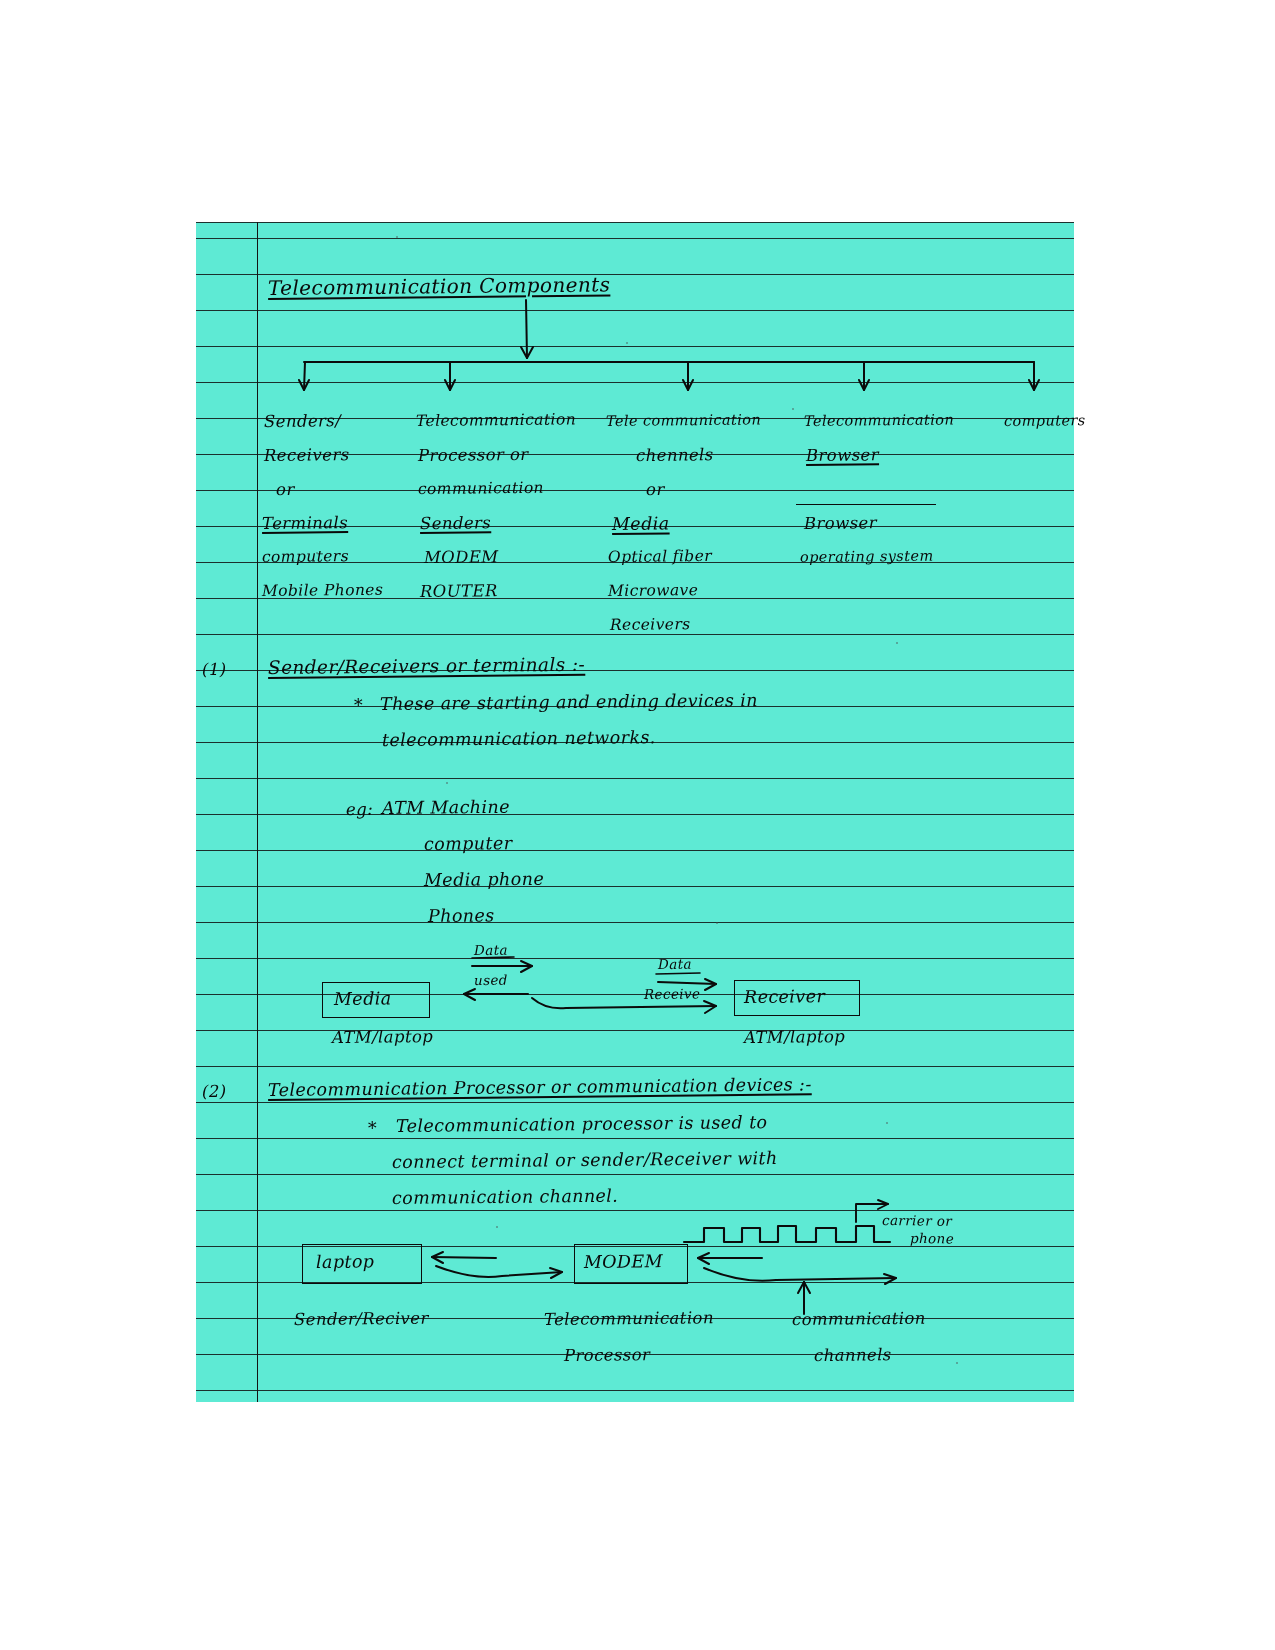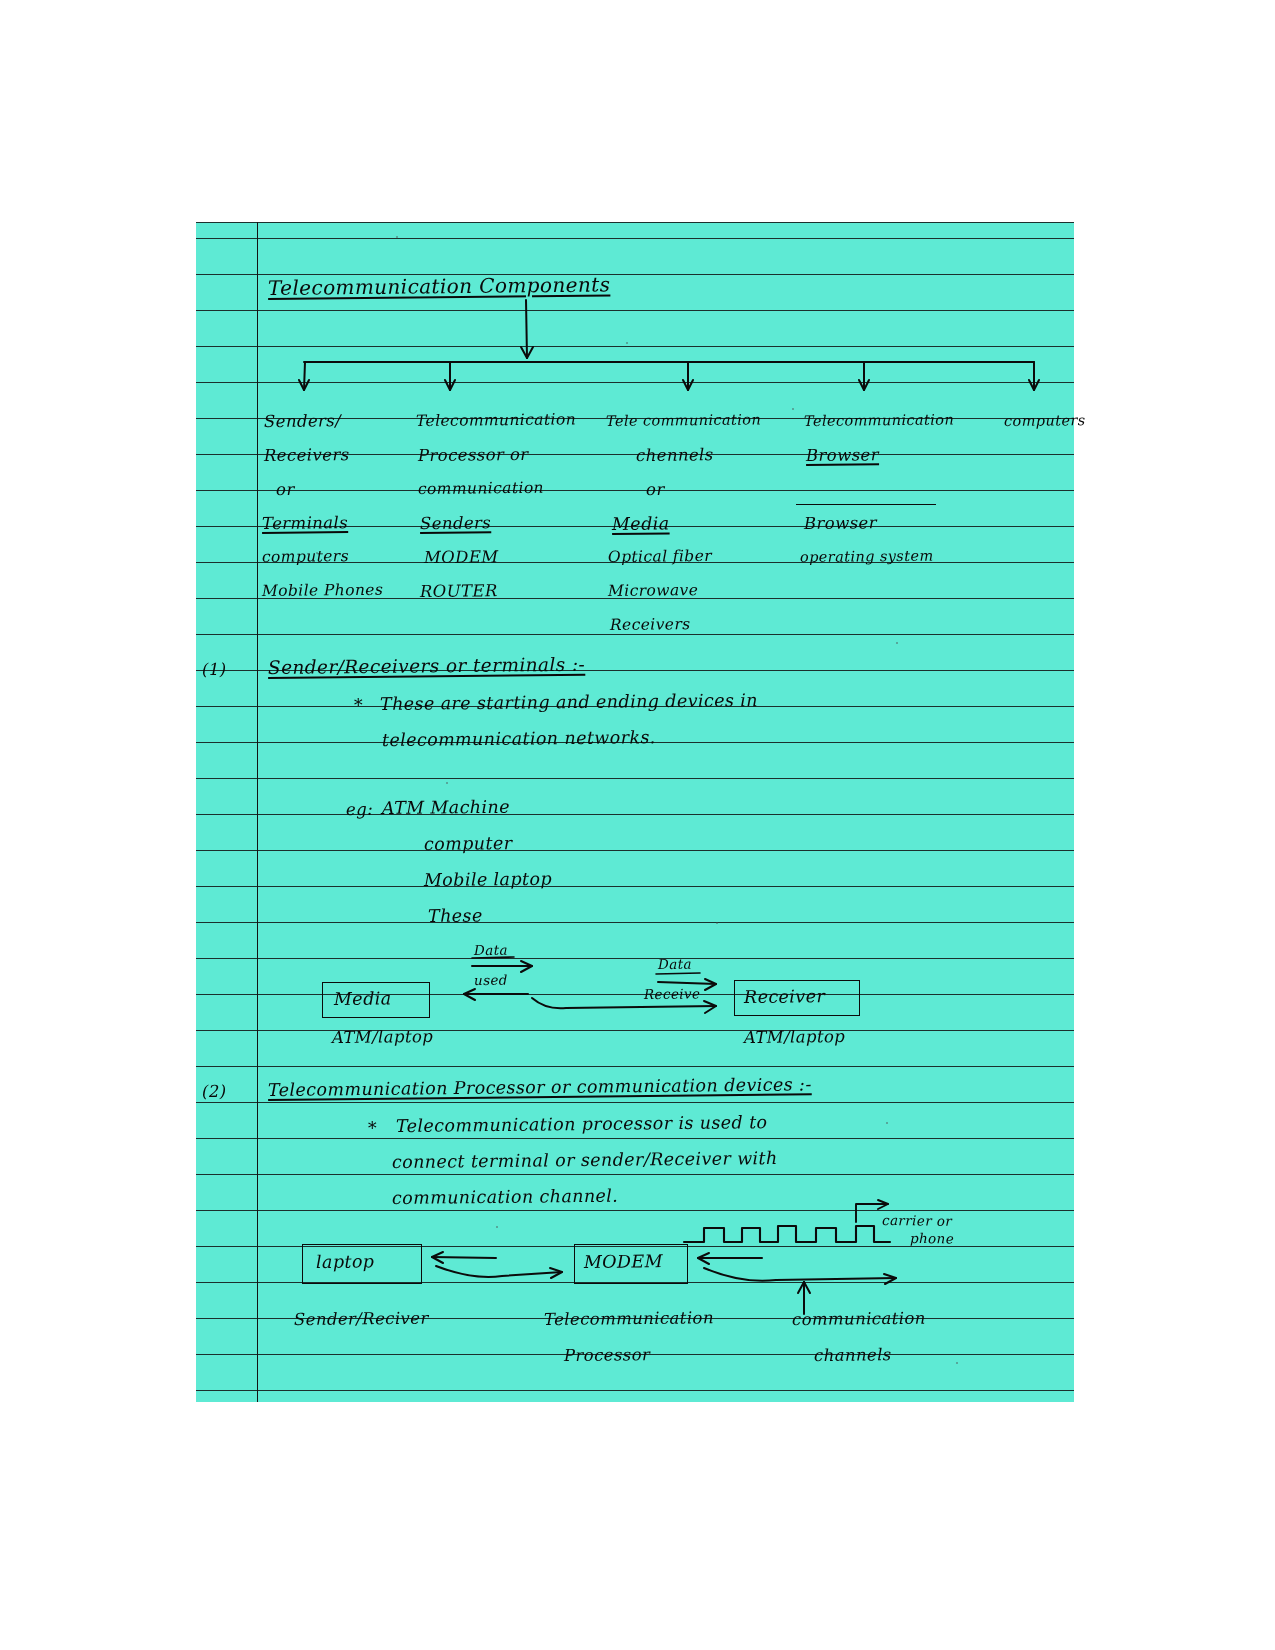--- a/index.html
+++ b/index.html
@@ -149,22 +149,22 @@
     <div class="hw s16 tiltB" style="left:6px;top:440px">(1)</div>
     <div class="hw s18 u tiltB" style="left:72px;top:437px">Sender/Receivers or terminals :-</div>
 
     <div class="hw s17 tiltB" style="left:158px;top:475px">*</div>
     <div class="hw s17 tiltB" style="left:184px;top:474px">These are starting and ending devices in</div>
     <div class="hw s17 tiltB" style="left:186px;top:510px">telecommunication networks.</div>
 
     <div class="hw s16 tiltB" style="left:150px;top:580px">eg:</div>
     <div class="hw s17 tiltB" style="left:186px;top:578px">ATM Machine</div>
     <div class="hw s17 tiltB" style="left:228px;top:614px">computer</div>
-    <div class="hw s17 tiltB" style="left:228px;top:650px">Mobile laptop</div>
-    <div class="hw s17 tiltB" style="left:232px;top:686px">These</div>
+    <div class="hw s17 tiltB" style="left:228px;top:650px">Media phone</div>
+    <div class="hw s17 tiltB" style="left:232px;top:686px">Phones</div>
 
     <div class="box" style="left:126px;top:760px;width:106px;height:34px"></div>
     <div class="hw s17 tiltB" style="left:138px;top:769px">Media</div>
 
     <div class="box" style="left:538px;top:758px;width:124px;height:34px"></div>
     <div class="hw s17 tiltB" style="left:548px;top:767px">Receiver</div>
 
     <div class="hw s13 tiltB" style="left:278px;top:722px">Data</div>
     <div class="hw s13 tiltB" style="left:278px;top:752px">used</div>
 

